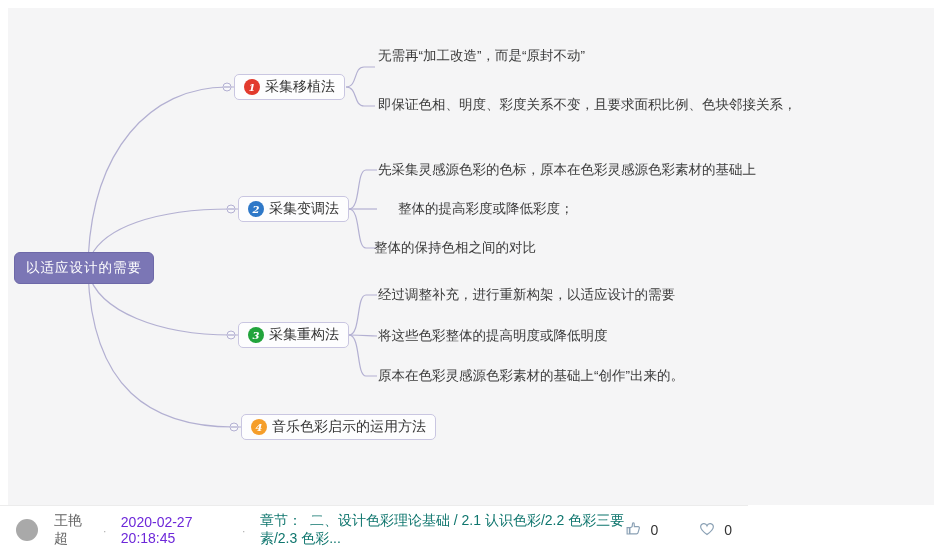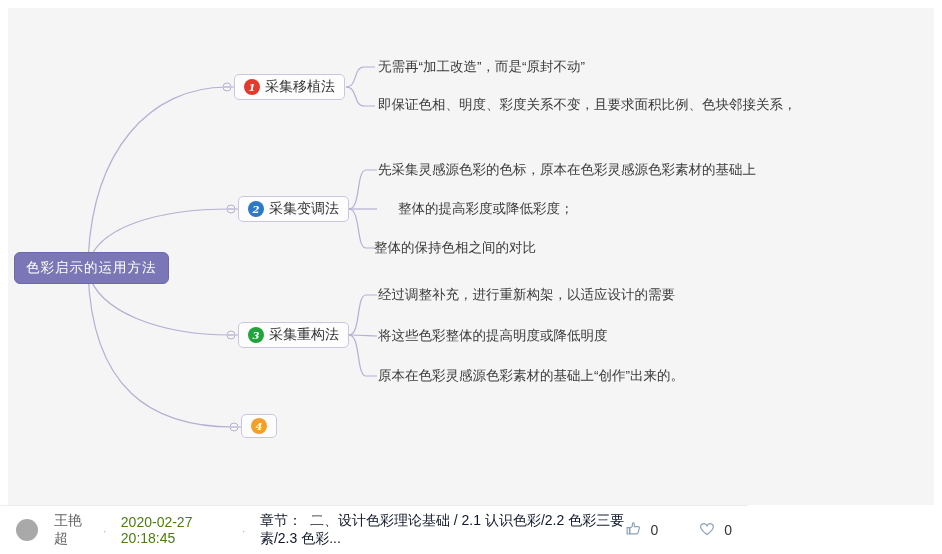--- a/index.html
+++ b/index.html
@@ -51,22 +51,22 @@
     position:absolute; left:0; top:505px; width:748px; height:49px;
     background:#ffffff; border-top:1px solid #ececec;
     display:flex; align-items:center; padding:0 16px;
   }
   .avatar {
     width:22px; height:22px; border-radius:50%; background:#a9a9a9;
     flex:0 0 22px; margin-right:16px;
   }
   .author { font-size:14px; color:#5f5f5f; }
   .dot-sep { color:#b5b5b5; margin:0 14px; font-size:13px; }
-  .timestamp { font-size:14px; color:#4d7c0f; }
-  .chapter { font-size:14px; color:#0f172a; }
+  .timestamp { font-size:14px; color:#6d28d9; }
+  .chapter { font-size:14px; color:#0f766e; }
   .chapter-label { margin-right:8px; }
   .footer-right { margin-left:auto; display:flex; align-items:center; gap:8px; }
   .count { font-size:14px; color:#333333; }
   .icon-btn { display:flex; align-items:center; background:none; border:none; cursor:pointer; padding:0; }
   .gap { width:24px; }
 </style>
 </head>
 <body>
 
 <div class="canvas"></div>
@@ -98,47 +98,48 @@
     <circle cx="234" cy="427" r="4"></circle>
   </g>
   <g stroke="#9b98c2" stroke-width="1">
     <line x1="224" y1="87" x2="230" y2="87"></line>
     <line x1="228" y1="209" x2="234" y2="209"></line>
     <line x1="228" y1="335" x2="234" y2="335"></line>
     <line x1="231" y1="427" x2="237" y2="427"></line>
   </g>
 </svg>
 
-<div class="node root-node" style="left:14px; top:252px;">色彩启示的运用方法</div>
+<div class="node root-node" style="left:14px; top:252px;">以适应设计的需要</div>
 
 <div class="node branch-node" style="left:234px; top:74px;">
   <span class="badge badge-1">1</span>
   <span>采集移植法</span>
 </div>
-<div class="leaf" style="left:378px; top:59px;">无需再“加工改造”，而是“原封不动”</div>
+<div class="leaf" style="left:378px; top:48px;">无需再“加工改造”，而是“原封不动”</div>
 <div class="leaf" style="left:378px; top:98px;font-family:Liberation Mono, monospace;">即保证色相、明度、彩度关系不变，且要求面积比例、色块邻接关系，</div>
 
 <div class="node branch-node" style="left:238px; top:196px;">
   <span class="badge badge-2">2</span>
   <span>采集变调法</span>
 </div>
 <div class="leaf" style="left:378px; top:162px;">先采集灵感源色彩的色标，原本在色彩灵感源色彩素材的基础上</div>
 <div class="leaf" style="left:398px; top:201px;">整体的提高彩度或降低彩度；</div>
 <div class="leaf" style="left:374px; top:240px;">整体的保持色相之间的对比</div>
 
 <div class="node branch-node" style="left:238px; top:322px;">
   <span class="badge badge-3">3</span>
   <span>采集重构法</span>
 </div>
 <div class="leaf" style="left:378px; top:287px;">经过调整补充，进行重新构架，以适应设计的需要</div>
 <div class="leaf" style="left:378px; top:328px;">将这些色彩整体的提高明度或降低明度</div>
 <div class="leaf" style="left:378px; top:368px;">原本在色彩灵感源色彩素材的基础上“创作”出来的。</div>
 
 <div class="node branch-node" style="left:241px; top:414px;">
   <span class="badge badge-4">4</span>
+  <span>音乐色彩启示的运用方法</span>
 </div>
 
 <div class="footer">
   <div class="avatar"></div>
   <span class="author">王艳超</span>
   <span class="dot-sep">·</span>
   <span class="timestamp">2020-02-27 20:18:45</span>
   <span class="dot-sep">·</span>
   <span class="chapter">
     <span class="chapter-label">章节：</span><span>二、设计色彩理论基础 / 2.1 认识色彩/2.2 色彩三要素/2.3 色彩...</span>

